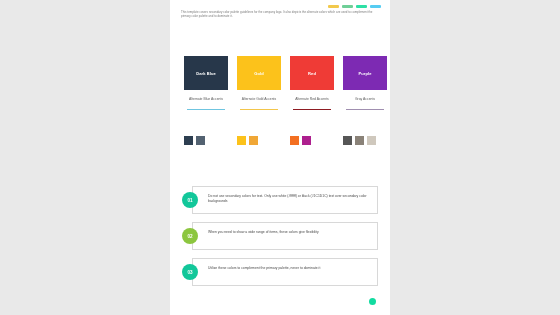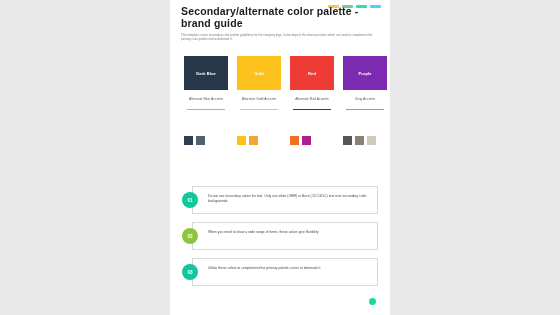--- a/index.html
+++ b/index.html
@@ -69,21 +69,20 @@
 <div class="page">
 
   <div class="corner-top">
     <i class="c1" style="background: rgb(242, 201, 76);"></i>
     <i class="c2" style="background: rgb(111, 207, 151);"></i>
     <i class="c3" style="background: rgb(46, 224, 165);"></i>
     <i class="c4" style="background: rgb(86, 204, 242);"></i>
   </div>
 
   <div class="hdr">
-    <h1 class="title">Secondary/alternate color palette - brand guide</h1>
     <p class="subtitle">This template covers secondary color palette guidelines for the company logo. It also depicts the alternate colors which are used to complement the primary color palette and to dominate it.</p>
   </div>
 
   <div class="swatches">
     <div class="sw" style="background: rgb(39, 55, 74);">
       <span style="color: rgb(255, 255, 255);">Dark Blue</span>
     </div>
     <div class="sw" style="background: rgb(252, 194, 27);">
       <span style="color: rgb(255, 255, 255);">Gold</span>
     </div>

